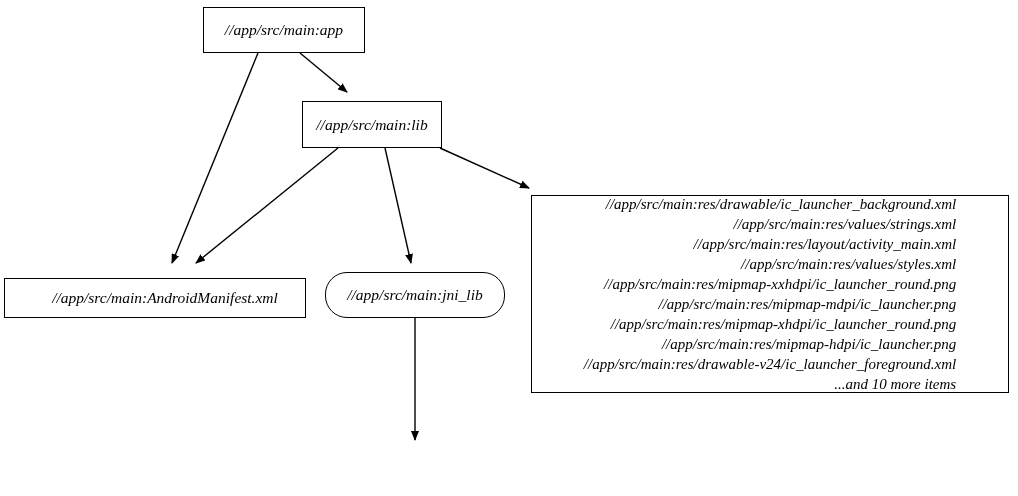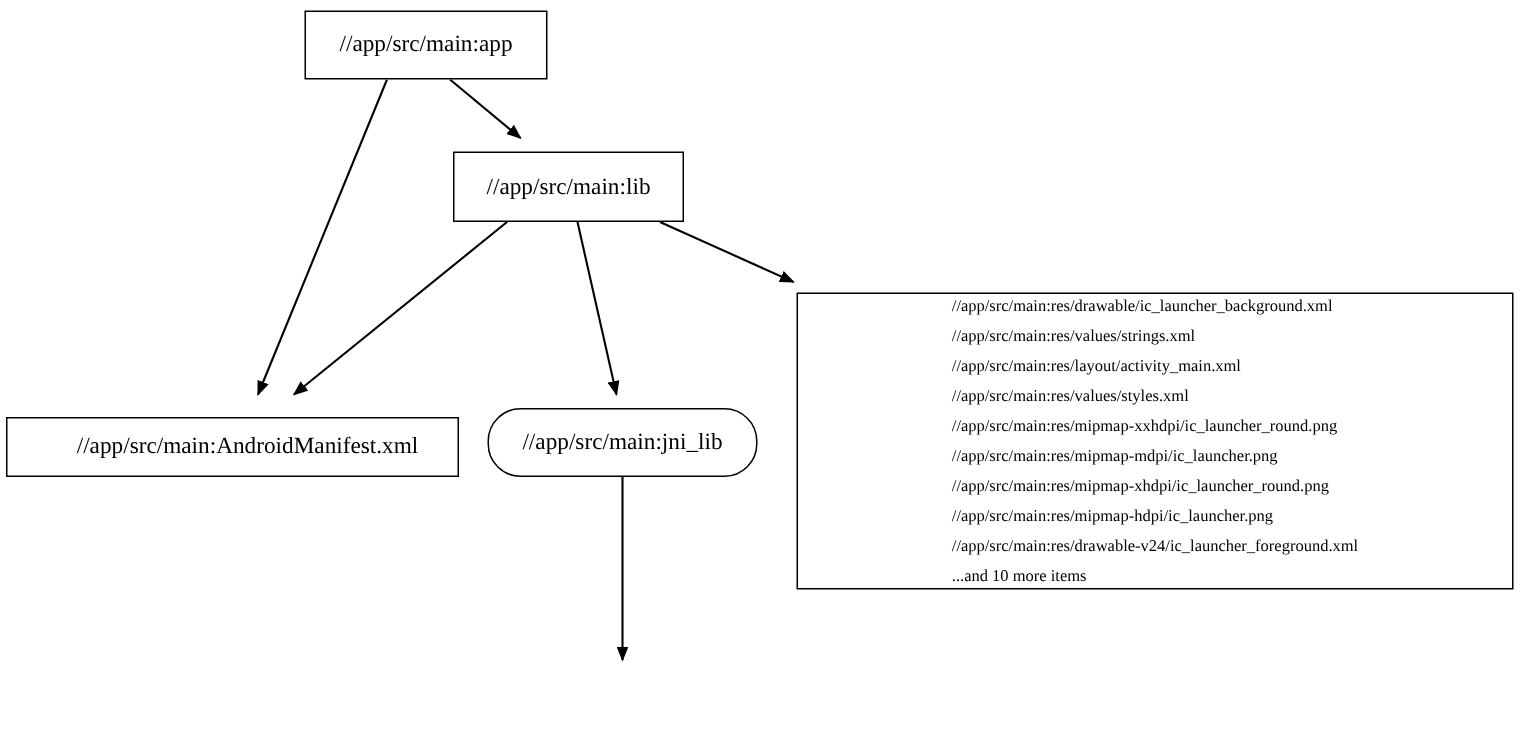--- a/index.html
+++ b/index.html
@@ -33,36 +33,37 @@
     border: 1px solid #000000;
     background: #ffffff;
     display: flex;
     align-items: center;
     justify-content: center;
     text-align: center;
     font-size: 15.5px;
     line-height: 1;
     white-space: nowrap;
     z-index: 2;
+    font-style: italic;
   }
   .node-label {
     display: block;
     padding: 0 8px;
   }
   .node-multiline {
     display: block;
     white-space: pre;
-    text-align: left;
-    font-size: 11px;
+    text-align: right;
+    font-size: 15px;
     line-height: 20px;
     padding: 0 6px;
   }
   
   #node-app      { left: 203px; top: 7px;   width: 162px; height: 46px; }
-  #node-lib      { left: 302px; top: 101px; width: 154px; height: 47px; }
+  #node-lib      { left: 302px; top: 101px; width: 140px; height: 47px; }
   #node-manifest { left: 4px;   top: 278px; width: 302px; height: 40px; padding-left: 20px; }
   #node-jnilib   { left: 325px; top: 272px; width: 180px; height: 46px; border-radius: 22px; }
   #node-res      { left: 531px; top: 195px; width: 478px; height: 198px; }
   #node-cpp      { left: 280px; top: 447px; width: 270px; height: 46px; }
 </style>
 </head>
 <body>
 
 <div id="graph-canvas">
 

